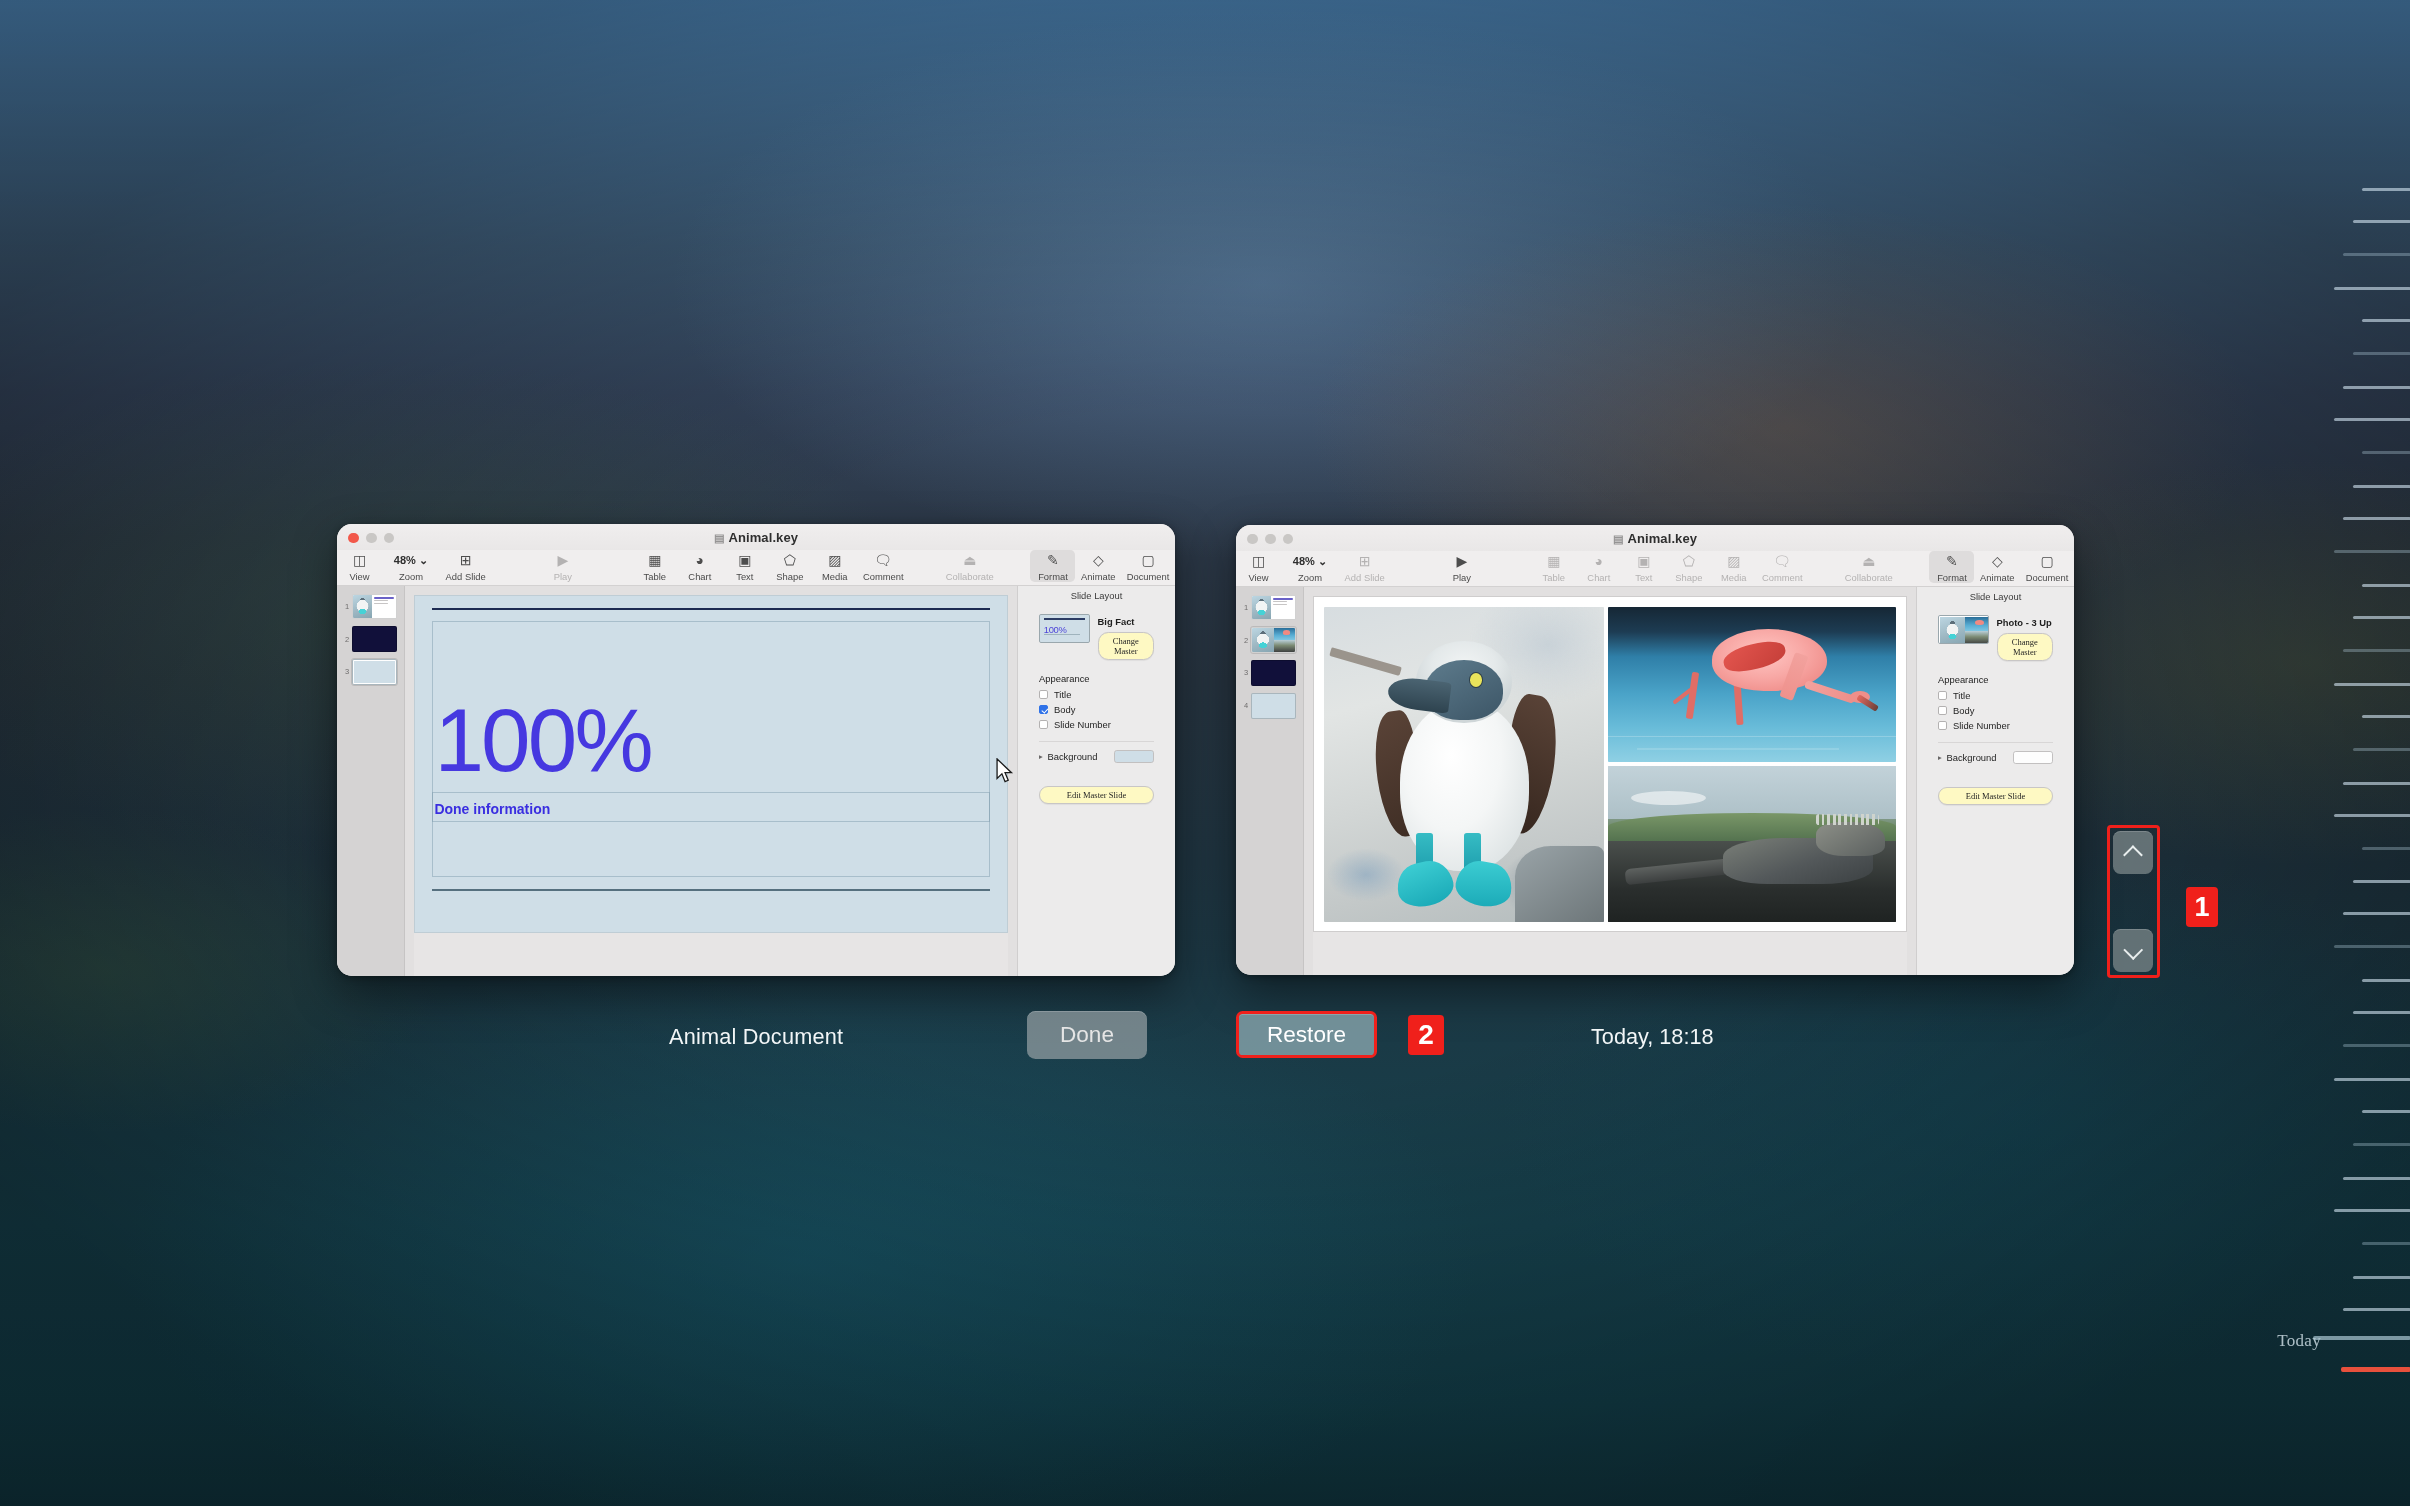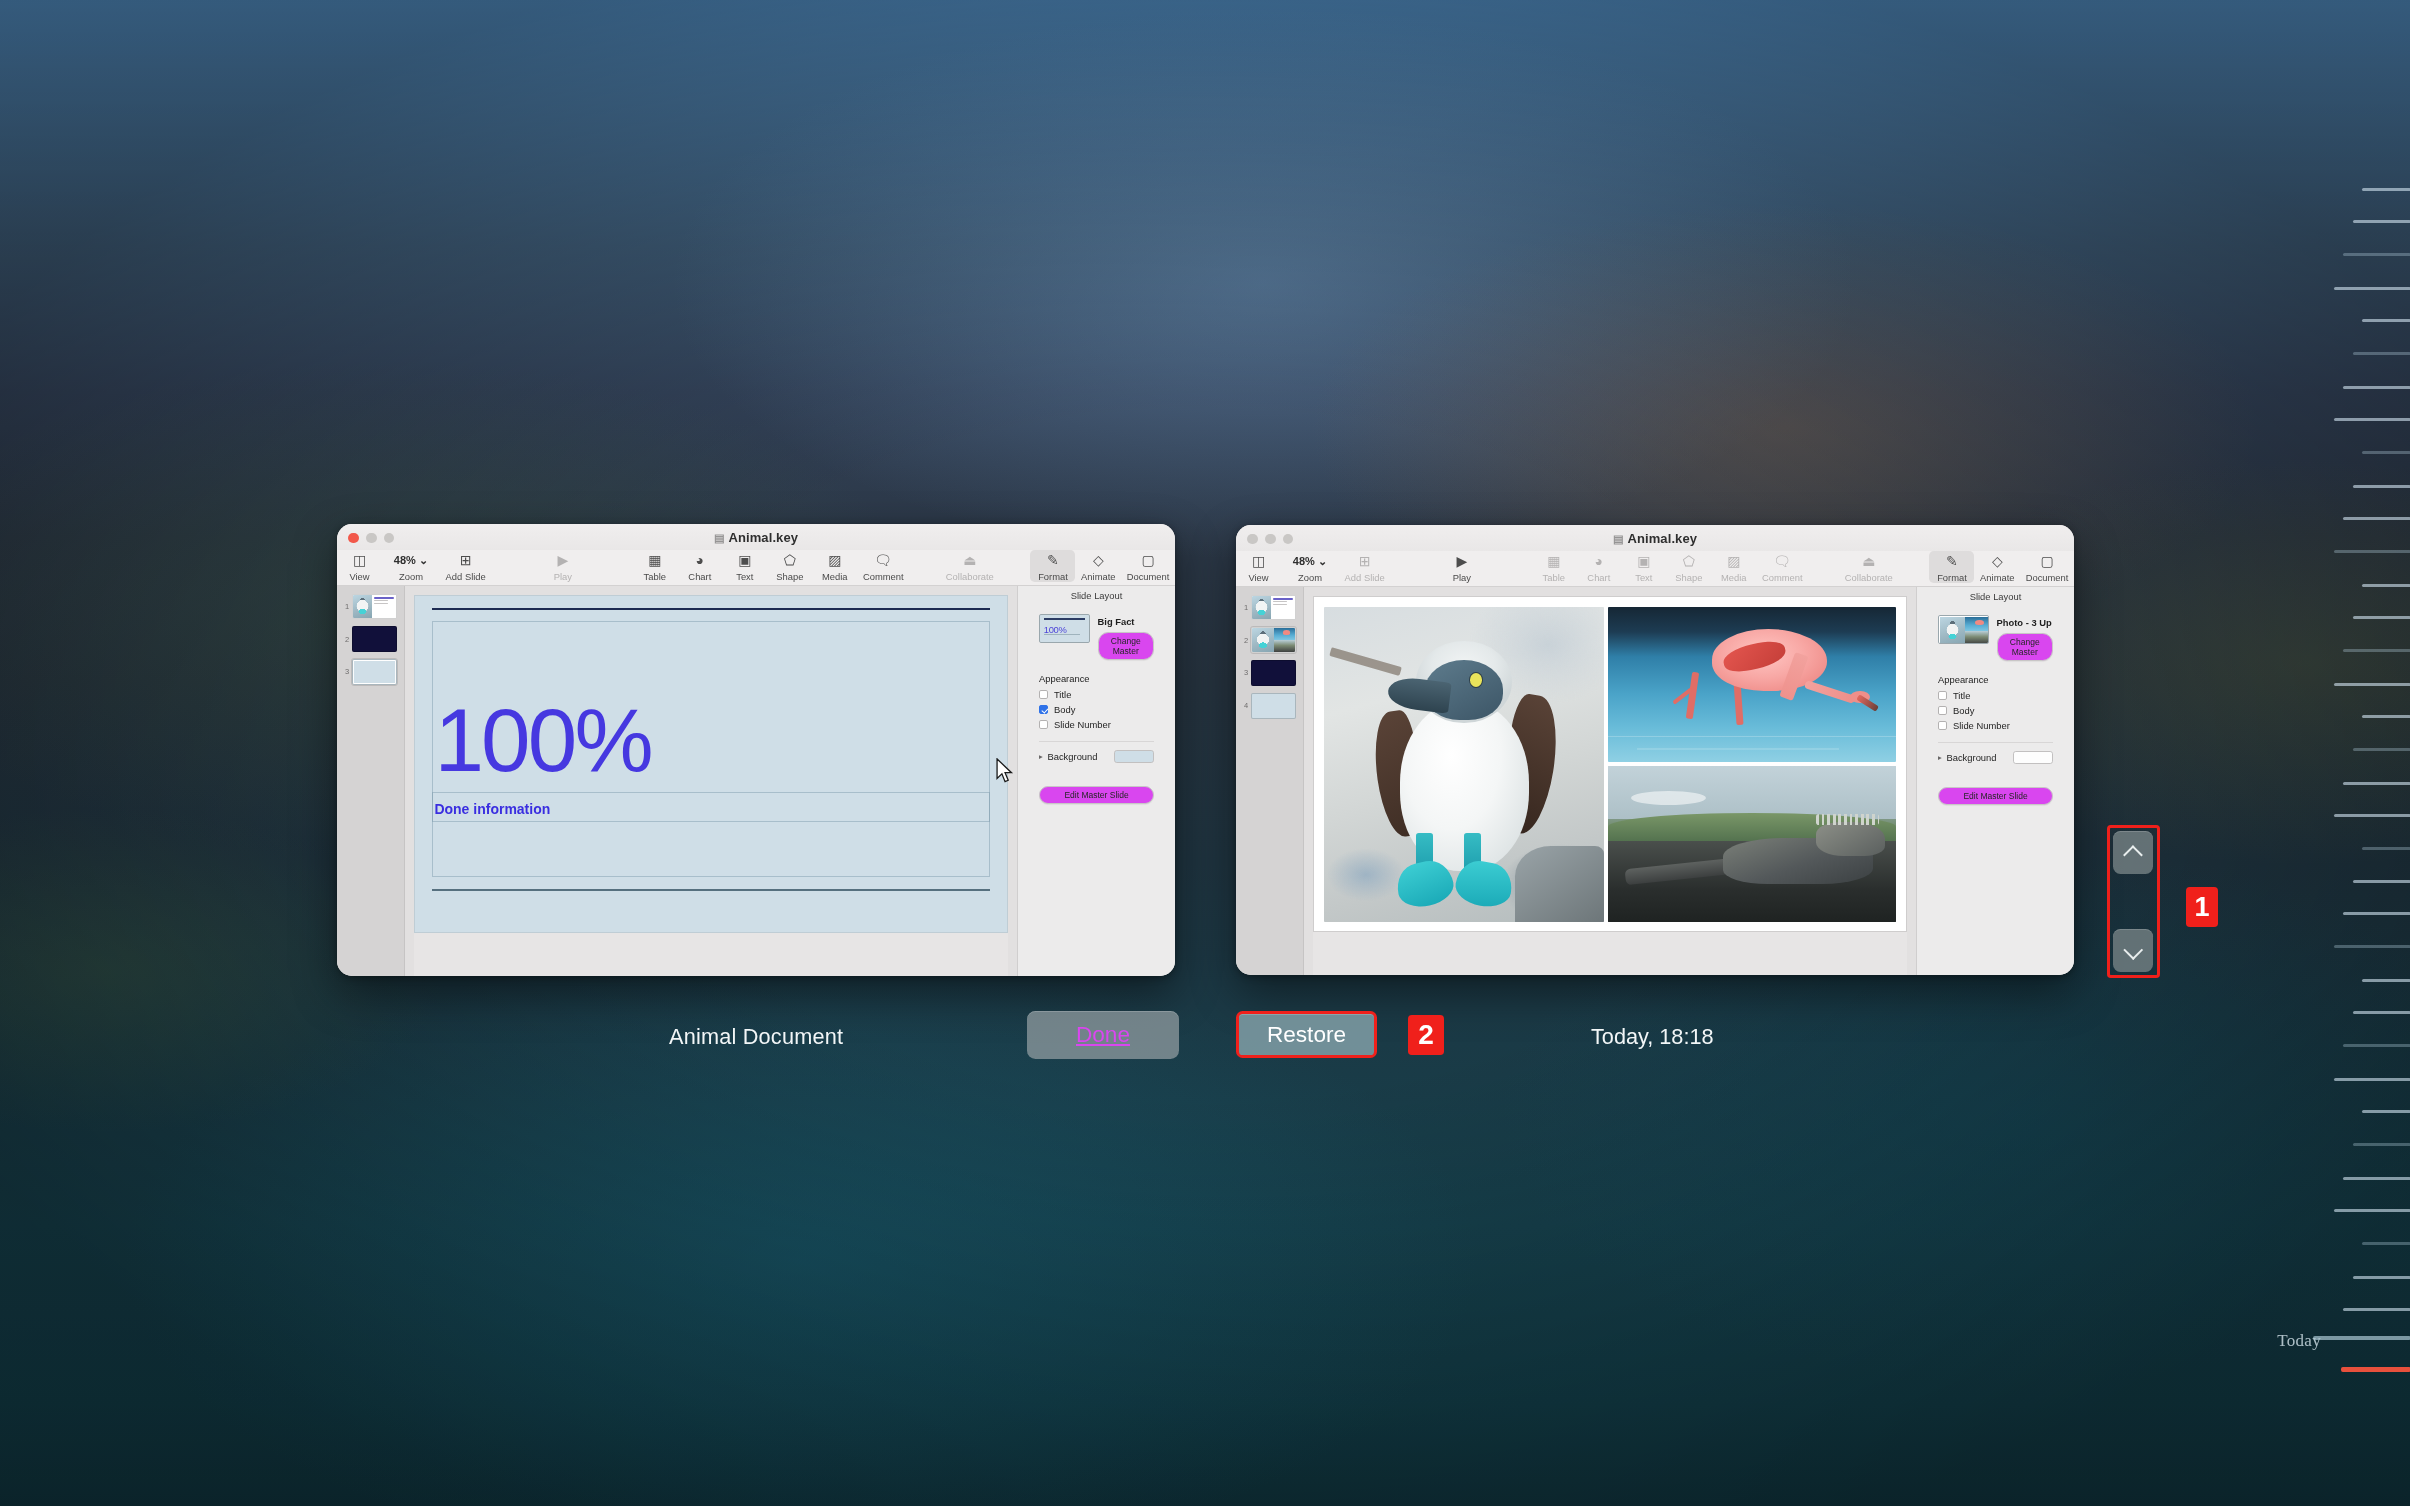--- a/index.html
+++ b/index.html
@@ -161,23 +161,24 @@
   }
   .master-thumb .bar{ position:absolute; left:3.8px; right:3.8px; top:2.8px; height:1.4px; background:#2b3b63; }
   .master-thumb .pct{
     position:absolute; left:3.8px; top:8.5px; font-size:9.4px; color:#4d45d8; font-weight:400; letter-spacing:-0.3px;
   }
   .master-thumb .ul{ position:absolute; left:3.8px; right:9.4px; bottom:7.5px; height:0.9px; background:#9fb3bd; }
   .master-right{ flex:1; }
   .master-name{ font-size:9.4px; font-weight:700; color:#1e1e1e; margin:1.9px 0 4.7px; }
   .btn-pill{
     display:block; width:100%; text-align:center;
-    background:#d946ef; border:0.9px solid #c8c6c6; border-radius:10.4px;
+    background:#fef9c3; border:0.9px solid #c8c6c6; border-radius:10.4px;
     font-size:8.5px; color:#252525; padding:2.8px 3.8px; cursor:default;
     box-shadow:0 0.9px 0.9px rgba(0,0,0,.06);
+    font-family:Liberation Serif, serif;
   }
   .insp-sec-title{ font-size:9.4px; color:#222; margin:13px 0 5.6px; }
   .chk-row{ display:flex; align-items:center; gap:5.6px; margin:3.8px 0; }
   .chk{
     width:9.4px; height:9.4px; border-radius:1.9px; border:0.9px solid #b3b1b1; background:#fff;
   }
   .chk.on{ background:#2f72e8; border-color:#2f72e8; position:relative; }
   .chk.on::after{
     content:""; position:absolute; left:2.8px; top:0.9px; width:2.8px; height:4.7px;
     border:solid #fff; border-width:0 1.4px 1.4px 0; transform:rotate(42deg);
@@ -406,26 +407,25 @@
     font-size:9.4px; color:#6f6e6d; font-weight:700;
   }
 
   
   #ctrlbar{ position:absolute; left:0; right:0; top:993px; height:94px; }
   .ctrl-label{
     position:absolute; left:669px; top:1024px;
     color:#f2f6f7; font-size:21.7px; letter-spacing:0.2px;
   }
   .btn-done{
-    position:absolute; left:1027px; top:1011px; width:152px; height:48px;
+    position:absolute; left:1027px; top:1011px; width:120px; height:48px;
     background:rgba(148,160,163,.72); border-radius:8.5px;
     display:flex; align-items:center; justify-content:center;
-    color:#d946ef; font-size:22.6px; cursor:default;
+    color:#e5e5e5; font-size:22.6px; cursor:default;
     box-shadow:inset 0 0.9px 0 rgba(255,255,255,.18);
-    text-decoration:underline;
   }
   .btn-restore{
     position:absolute; left:1236px; top:1011px; width:141px; height:47px;
     background:rgba(139,168,175,.78); border-radius:6.6px;
     display:flex; align-items:center; justify-content:center;
     color:#ffffff; font-size:22.6px; cursor:default;
     border:3.8px solid #f0201b;
     box-shadow:inset 0 0.9px 0 rgba(255,255,255,.2);
   }
   .badge{

